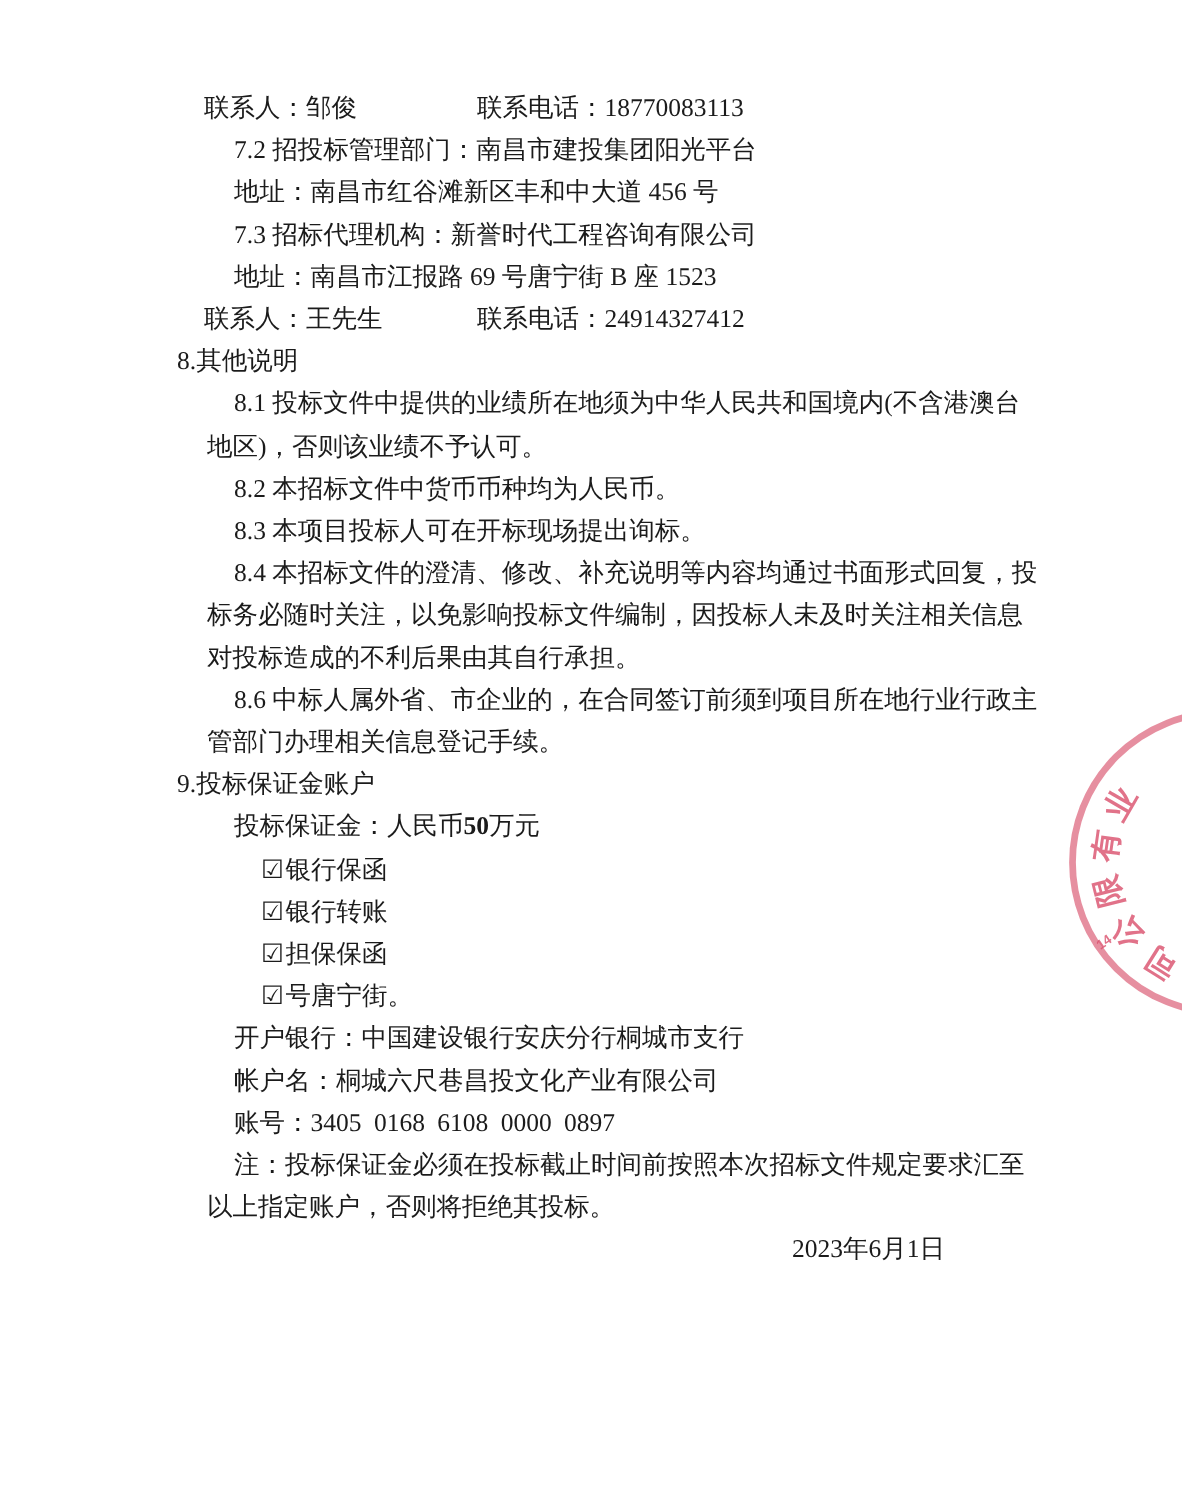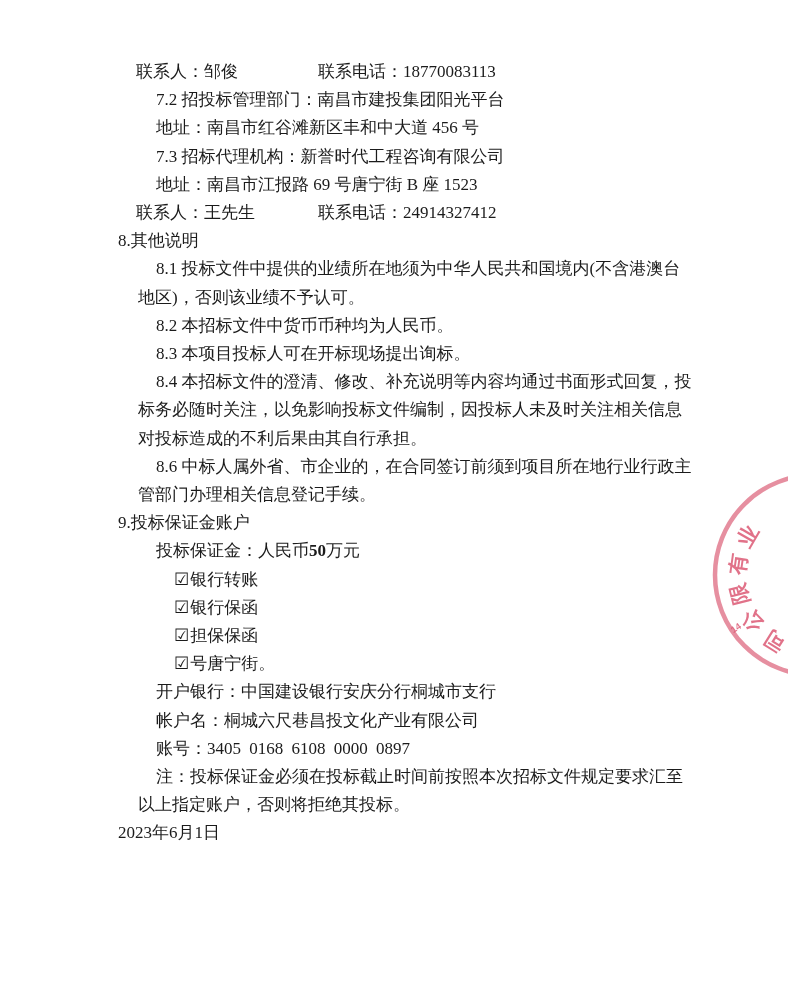--- a/index.html
+++ b/index.html
@@ -30,21 +30,21 @@
   .indent { text-indent: 18px; margin-left: 20px; }
   .heading { font-weight: normal; }
   .tabline .left {
     display: inline-block;
     width: 200px;
     text-indent: 18px;
   }
   .digits { word-spacing: 4px; }
   .bold { font-weight: bold; }
   .date-line {
-    text-align: left;
+    text-align: right;
     padding-right: 62px;
   }
   .checkbox-glyph {
     display: inline-block;
     margin-right: 1px;
   }
   .seal {
     position: absolute;
     left: 692px;
     top: 462px;
@@ -83,24 +83,24 @@
   <p class="para indent">8.4 本招标文件的澄清、修改、补充说明等内容均通过书面形式回复，投标务必随时关注，以免影响投标文件编制，因投标人未及时关注相关信息对投标造成的不利后果由其自行承担。</p>
   <p class="para indent">8.6 中标人属外省、市企业的，在合同签订前须到项目所在地行业行政主管部门办理相关信息登记手续。</p>
 
   <div class="heading">9.投标保证金账户</div>
 
   <div class="line indent">
     <span>投标保证金：人民币</span><span class="bold">50</span><span>万元</span>
   </div>
 
   <div class="line indent">
-    <span class="checkbox-glyph">☑</span><span>银行转账</span>
+    <span class="checkbox-glyph">☑</span><span>银行保函</span>
   </div>
   <div class="line indent">
-    <span class="checkbox-glyph">☑</span><span>银行保函</span>
+    <span class="checkbox-glyph">☑</span><span>银行转账</span>
   </div>
   <div class="line indent">
     <span class="checkbox-glyph">☑</span><span>担保保函</span>
   </div>
   <div class="line indent">
     <span class="checkbox-glyph">☑</span><span>号唐宁街。</span>
   </div>
 
   <div class="line indent">开户银行：中国建设银行安庆分行桐城市支行</div>
   <div class="line indent">帐户名：桐城六尺巷昌投文化产业有限公司</div>

